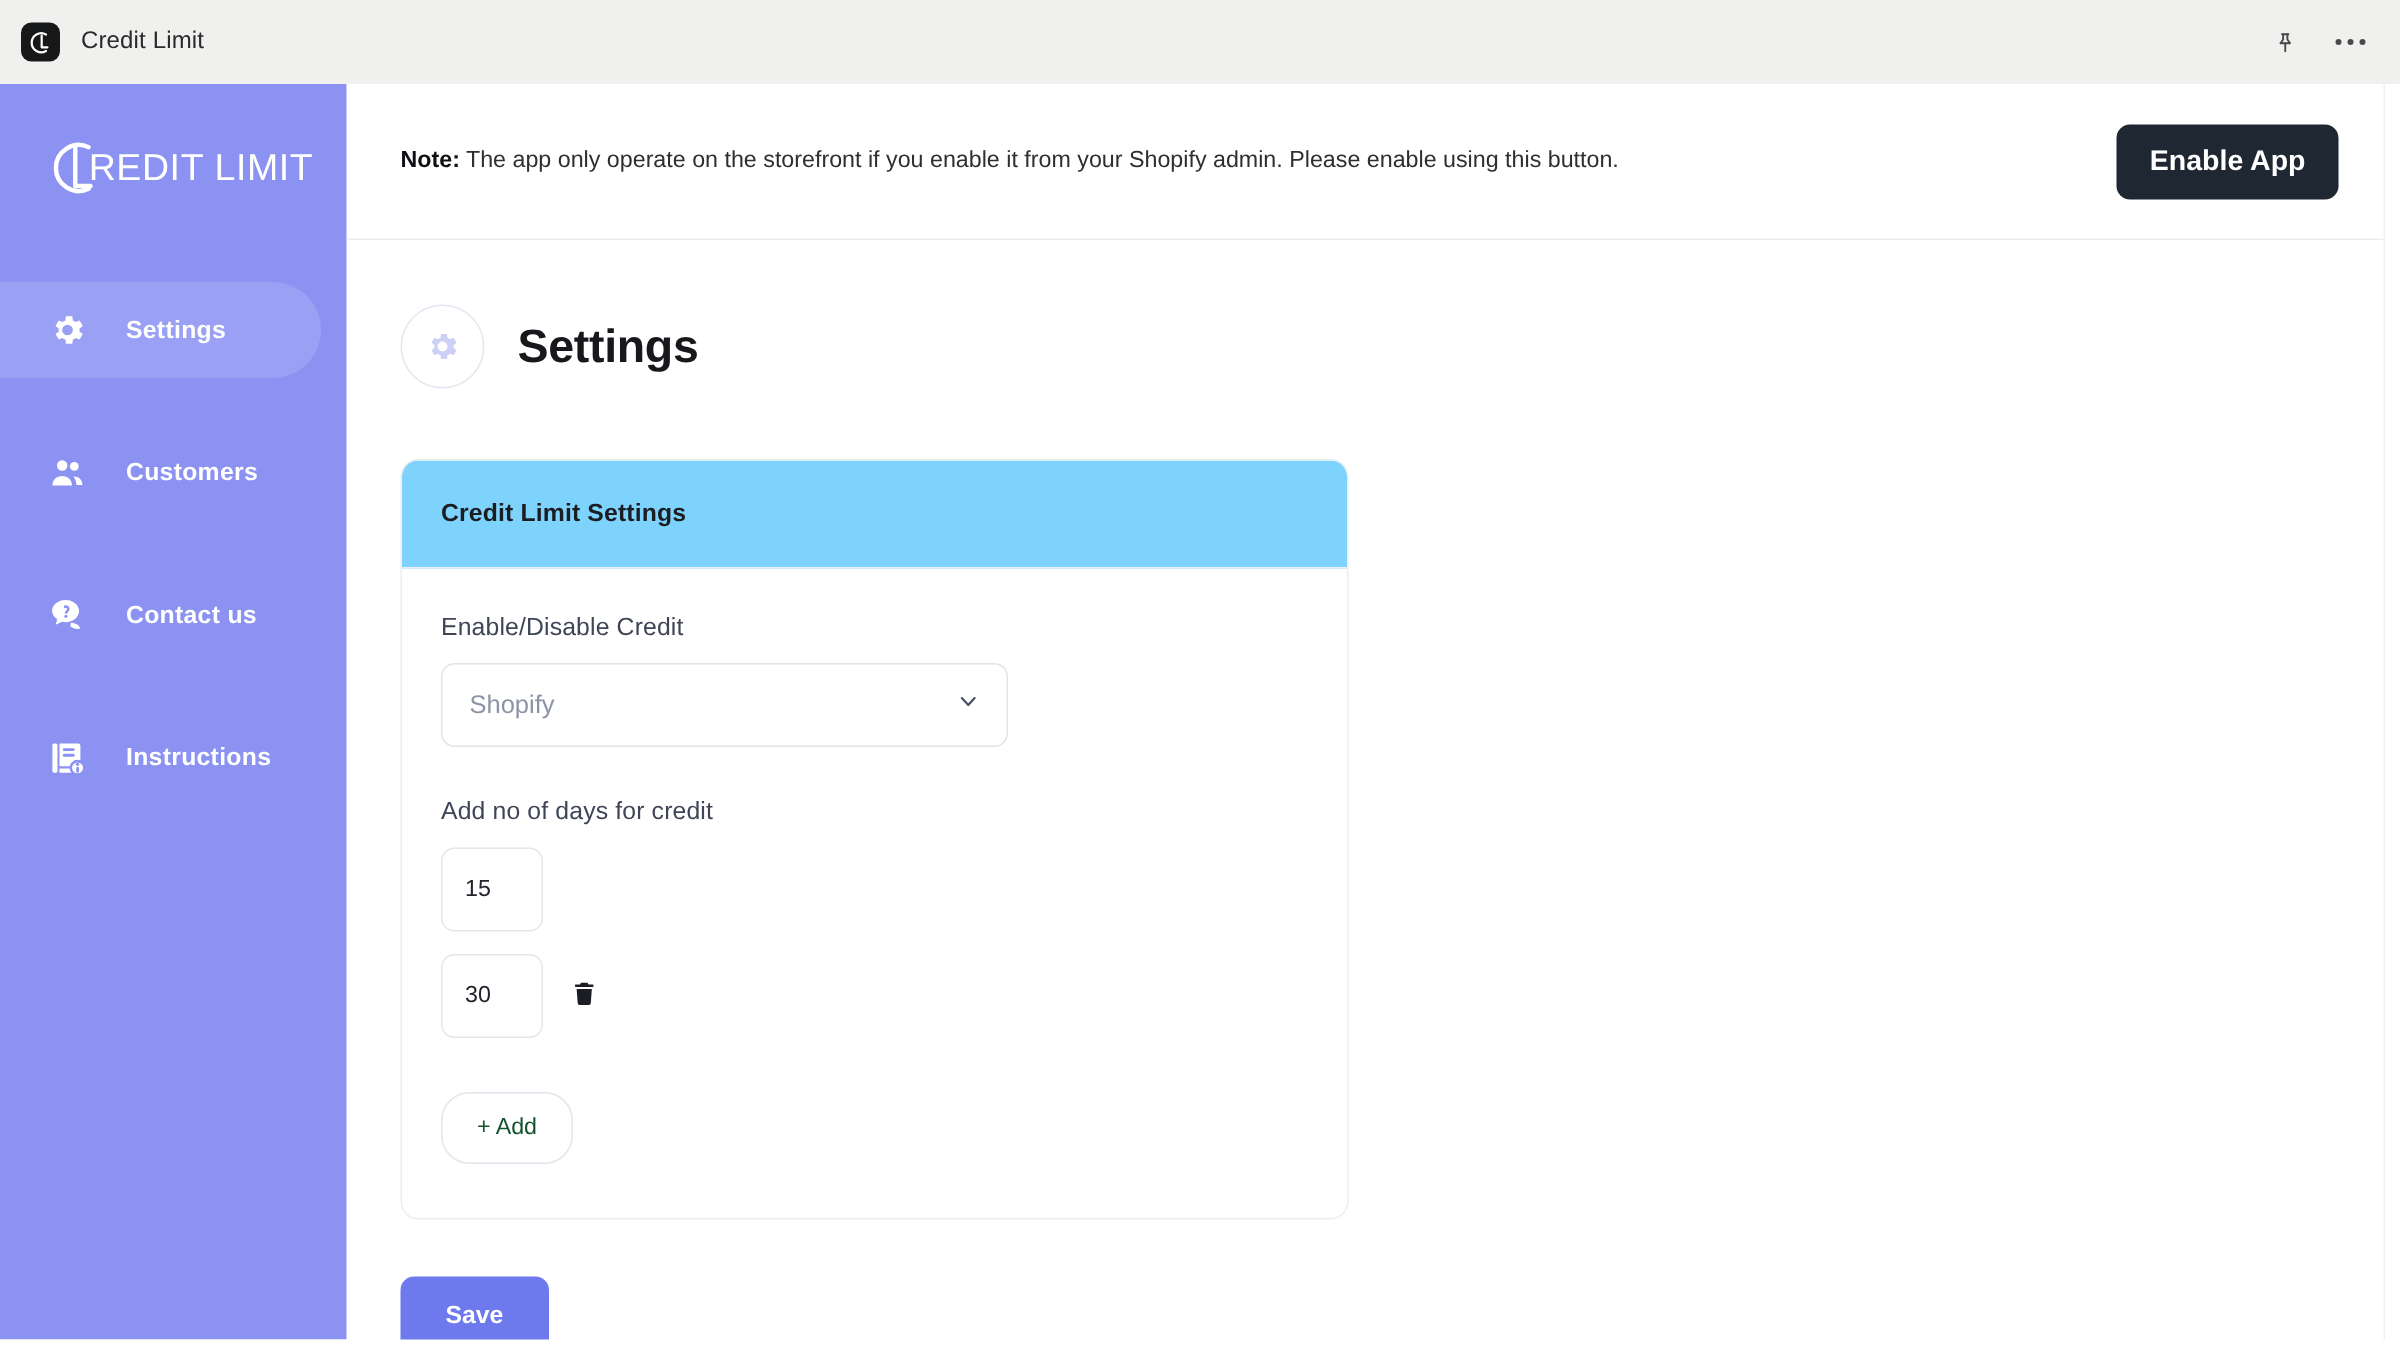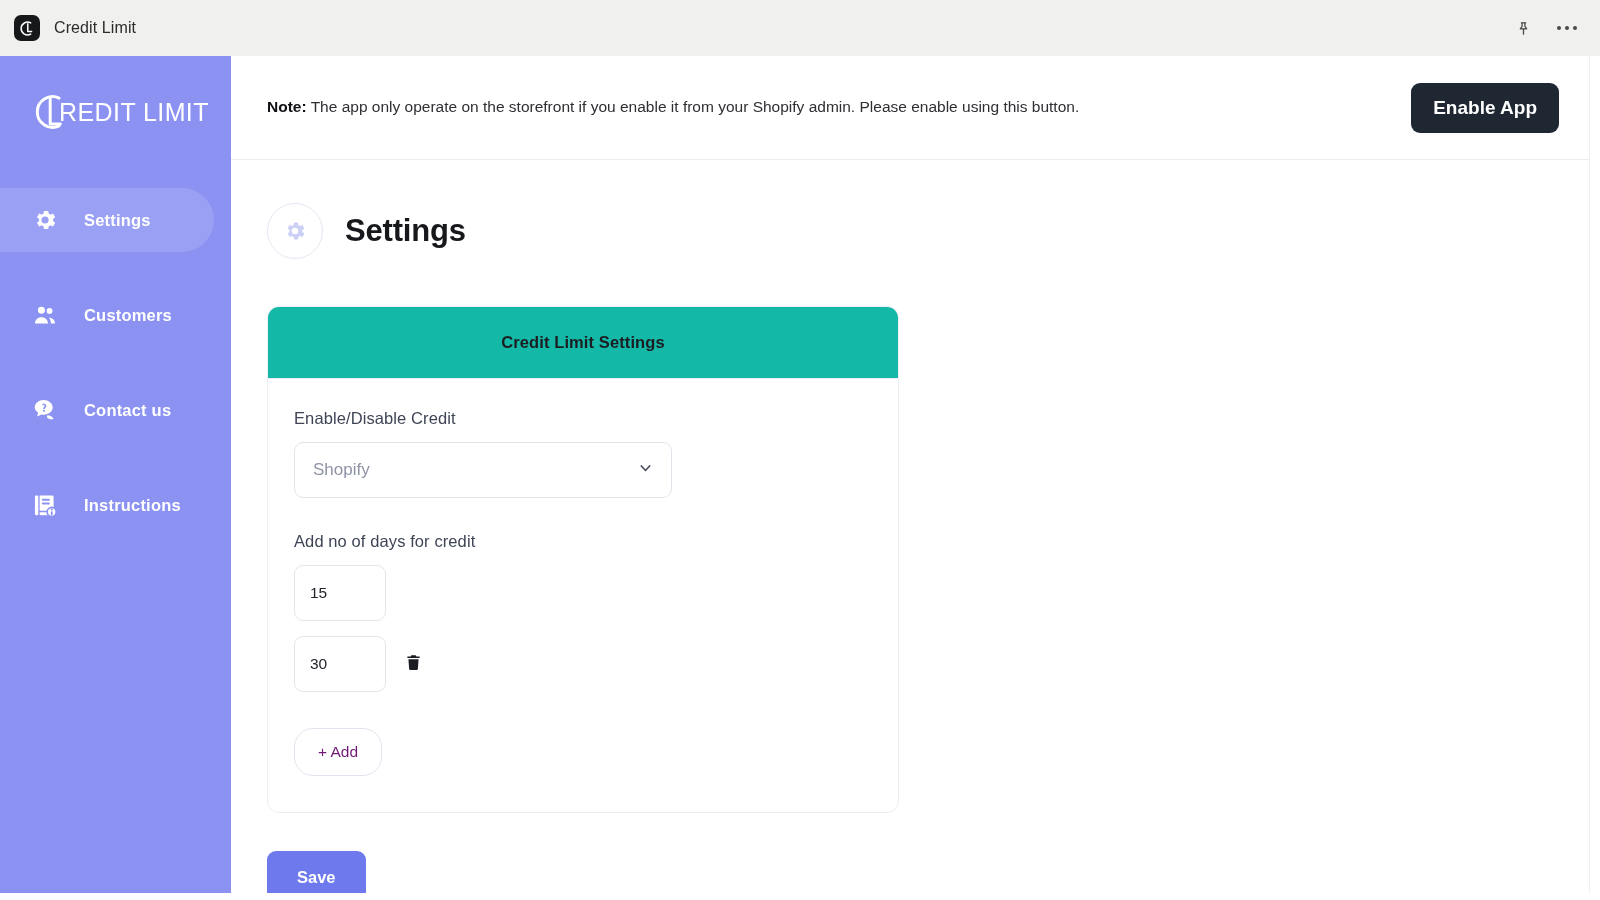--- a/index.html
+++ b/index.html
@@ -174,24 +174,23 @@
   
   .card {
     margin: 36px 0 0 36px;
     width: 632px;
     background: #ffffff;
     border: 1px solid #ededf4;
     border-radius: 12px;
     overflow: hidden;
   }
   .card-head {
-    background: #14b8a6;
+    background: #7dd3fc;
     padding: 26px 26px;
     border-bottom: 1px solid #ececf7;
-    text-align: center;
   }
   .card-head-title {
     font-size: 16.5px;
     font-weight: 700;
     color: #1c1d22;
     letter-spacing: .1px;
   }
   .card-body { padding: 30px 26px 36px 26px; }
 
   .field-label {
@@ -227,21 +226,21 @@
     color: #4a5063;
   }
 
   .days-row {
     display: flex;
     align-items: center;
     gap: 18px;
     margin-bottom: 15px;
   }
   .day-input {
-    width: 92px;
+    width: 68px;
     height: 56px;
     border: 1px solid #e5e5ee;
     border-radius: 9px;
     background: #fff;
     font-size: 15.5px;
     color: #22242b;
     font-family: inherit;
     padding: 0 15px;
     outline: none;
   }
@@ -255,21 +254,21 @@
     color: #1c1d22;
   }
   .add-btn {
     margin-top: 21px;
     min-width: 88px;
     height: 48px;
     background: #ffffff;
     border: 1px solid #e4e4ee;
     border-radius: 19px;
     font-size: 15.5px;
-    color: #701a75;
+    color: #14532d;
     font-family: inherit;
     cursor: pointer;
     padding: 0 18px;
   }
 
   .save-btn {
     margin: 38px 0 0 36px;
     background: #6d79ec;
     color: #ffffff;
     border: none;

